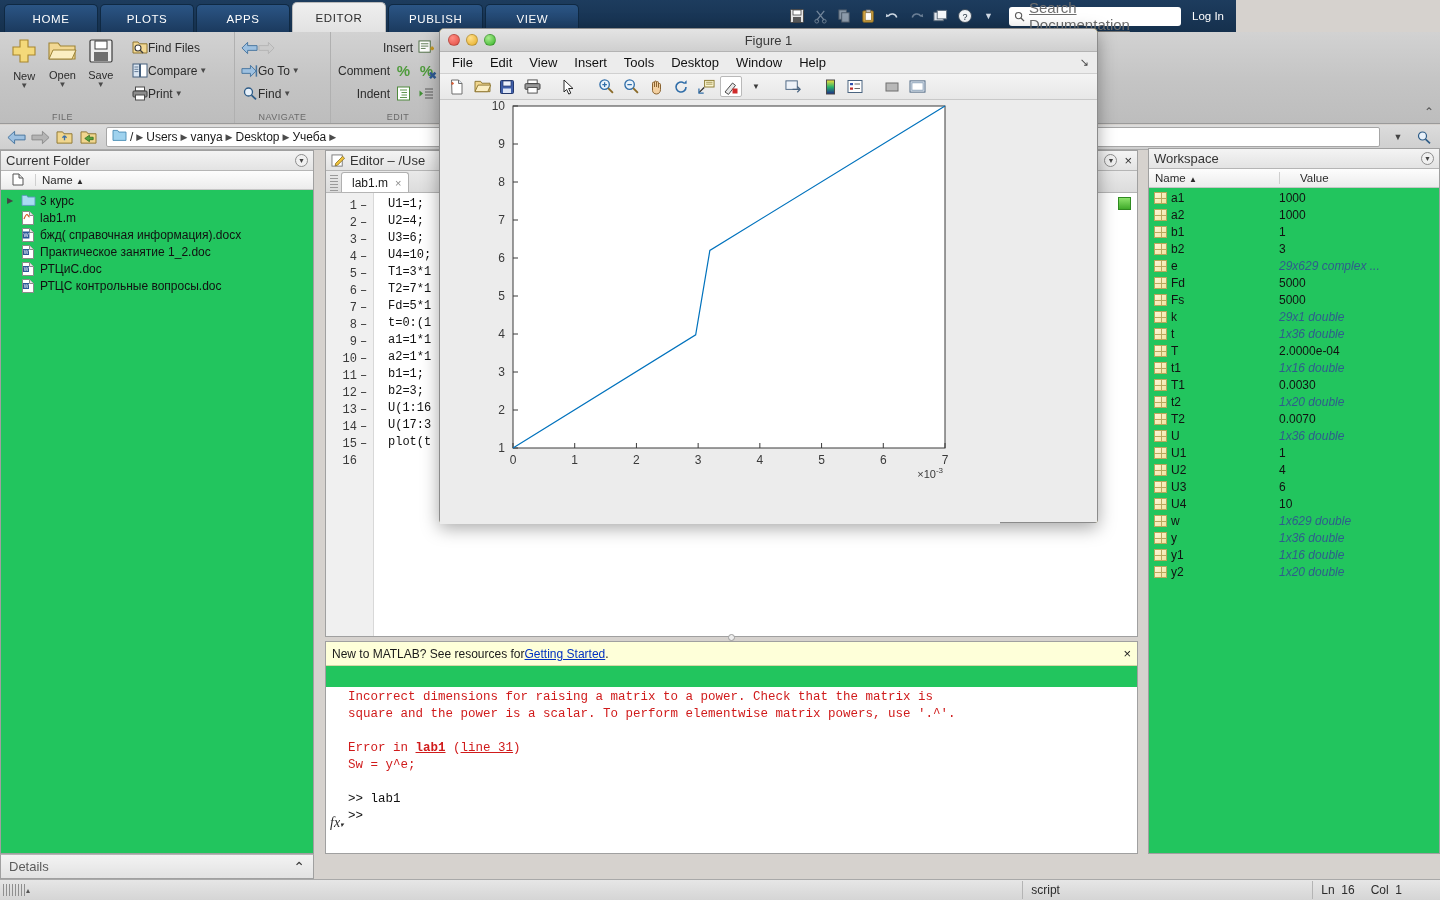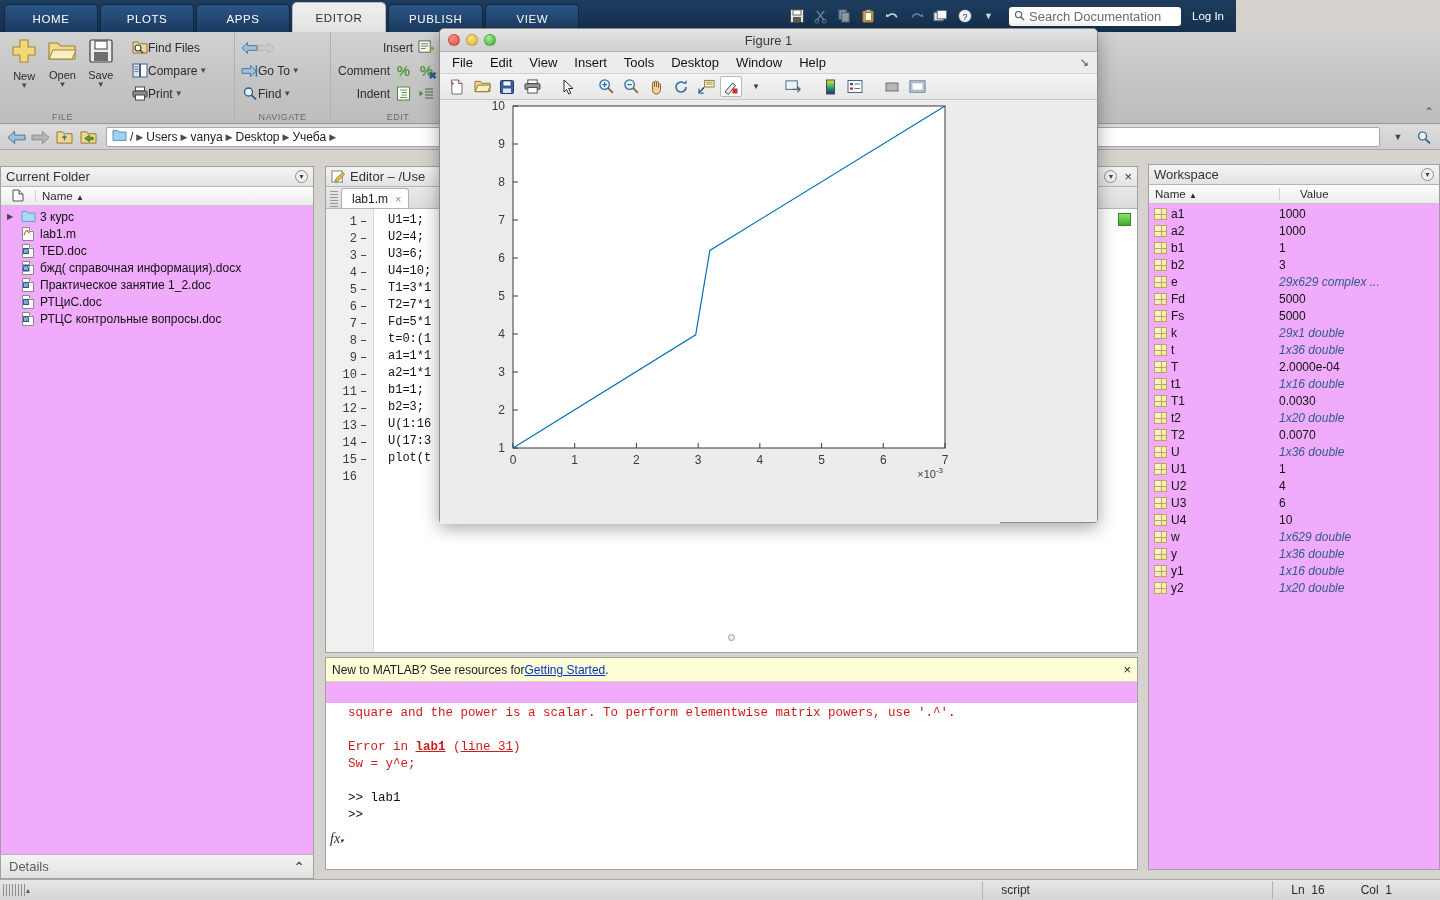--- a/index.html
+++ b/index.html
@@ -33,21 +33,21 @@
     height: 30px;
   }
   .qa {
     position: absolute; right: 0; top: 0; height: 32px;
     display: flex; align-items: center; gap: 5px; padding-right: 8px;
   }
   .qa-ico { width: 19px; height: 19px; display:flex; align-items:center; justify-content:center; }
   .searchdoc {
     width: 172px; height: 19px; background: #fff; border-radius: 3px;
     display: flex; align-items: center; padding: 0 5px; gap: 4px;
-    color: #6d6d6d; font-size: 13px; margin: 0 6px;
+    color: #6d6d6d; font-size: 15px; margin: 0 6px; text-decoration: underline;
   }
   .login { color: #fff; font-size: 11.5px; padding-right: 4px; }
 
   
   .ribbon {
     position: absolute; top: 32px; left: 0; width: 1440px; height: 92px;
     background: linear-gradient(180deg,#d2d2d2 0%, #c4c4c4 55%, #bdbdbd 100%);
     border-bottom: 1px solid #9a9a9a;
     display: flex; align-items: stretch;
   }
@@ -84,21 +84,21 @@
   .navico { width: 20px; height: 20px; display:flex; align-items:center; justify-content:center; font-size:15px; }
   .crumbbox {
     flex: 1; height: 20px; background:#fff; border:1px solid #a6a6a6; border-radius:2px;
     display:flex; align-items:center; gap:3px; padding: 0 5px; font-size: 12px; color:#1a1a1a;
     margin-left: 4px;
   }
   .crumbsep { color:#4b4b4b; font-size: 9px; }
   .addr-right { display:flex; align-items:center; gap:6px; padding-left:4px;}
 
   
-  .panel { position:absolute; background:#f0abfc; border:1px solid #a0a0a0;margin-top:16px; }
+  .panel { position:absolute; background:#22c55e; border:1px solid #a0a0a0; }
   .ptitle {
     height: 20px; background: linear-gradient(180deg,#f4f4f4,#e3e3e3);
     border-bottom:1px solid #b5b5b5; display:flex; align-items:center;
     padding: 0 5px; font-size: 13px; color:#333;
   }
   .ptitle .spacer{flex:1;}
   .pdot { width:13px;height:13px;border-radius:50%; border:1px solid #8d8d8d; background:#f0f0f0;
           display:flex;align-items:center;justify-content:center;font-size:7px;color:#444; }
   .pclose { font-size: 13px; color:#333; margin-left: 7px; }
 
@@ -178,21 +178,21 @@
 
   
   .statusbar {
     position:absolute; left:0; top:879px; width:1440px; height:21px;
     background: linear-gradient(180deg,#e6e6e6,#d5d5d5); border-top:1px solid #a9a9a9;
     display:flex; align-items:center; font-size:12px; color:#2b2b2b;
   }
   .grip { width:22px; height:12px; margin-left:3px;
           background: repeating-linear-gradient(90deg,#8f8f8f 0 1px, transparent 1px 3px); }
   .sb-flex { flex:1; }
-  .sb-cell { border-left:1px solid #b4b4b4; height:18px; display:flex; align-items:center; padding:0 18px; }
+  .sb-cell { border-left:1px solid #b4b4b4; height:18px; display:flex; align-items:center; padding:0 8px; }
   #sb-script { width:290px; }
 
   
   #fig {
     position:absolute; left:439px; top:28px; width:659px; height:495px;
     background:#fde047; border:1px solid #8b8b8b; border-radius:5px 5px 3px 3px;
     box-shadow: 0 5px 18px rgba(0,0,0,.35);
   }
   .fig-tbar {
     height:23px; background: linear-gradient(180deg,#e4e4e4,#cfcfcf);
@@ -566,32 +566,20 @@
             </svg>
         </span>
         <span>lab1.m</span>
       </div>
       <div class="filerow">
         <span class="arrow"></span>
         <span class="fi">
           <svg width="14" height="14" viewBox="0 0 14 14">
               <path d="M1.5 0.5h7l4 4v9h-11z" fill="#fff" stroke="#8a8a8a"></path>
               <path d="M8.5.5v4h4" fill="#e4e4e4" stroke="#8a8a8a"></path>
-              <rect x="2" y="4" width="6" height="6" fill="#2b5797"></rect>
-              <text x="5" y="9" font-size="5" fill="#fff" text-anchor="middle" font-family="Liberation Sans">W</text>
-            </svg>
-        </span>
-        <span>TED.doc</span>
-      </div>
-      <div class="filerow">
-        <span class="arrow"></span>
-        <span class="fi">
-          <svg width="14" height="14" viewBox="0 0 14 14">
-              <path d="M1.5 0.5h7l4 4v9h-11z" fill="#fff" stroke="#8a8a8a"></path>
-              <path d="M8.5.5v4h4" fill="#e4e4e4" stroke="#8a8a8a"></path>
               <rect x="1.8" y="3.5" width="6.6" height="7" fill="#2b5797"></rect>
               <text x="5.1" y="9.2" font-size="5.4" fill="#fff" text-anchor="middle" font-family="Liberation Sans">W</text>
             </svg>
         </span>
         <span> бжд( справочная информация).docx</span>
       </div>
       <div class="filerow">
         <span class="arrow"></span>
         <span class="fi">
           <svg width="14" height="14" viewBox="0 0 14 14">
@@ -933,20 +921,21 @@
       <a href="#">Getting Started</a>
       <span>.</span>
       <span class="spacer"></span>
       <span style="font-size:13px;color:#1a1a1a;">×</span>
     </div>
     <div class="cwbody">
       <div class="fxcol">
         <span class="fxmark">fx<small>▾</small></span>
       </div>
       <div class="cwlines">
+        <div class="cwline err">Incorrect dimensions for raising a matrix to a power. Check that the matrix is</div>
         <div class="cwline err">square and the power is a scalar. To perform elementwise matrix powers, use '.^'.</div>
         <div class="cwline err"></div>
         <div class="cwline err">Error in <span class="b u">lab1</span> (<span class="u">line 31</span>)</div>
         <div class="cwline err">Sw = y^e;</div>
         <div class="cwline"></div>
         <div class="cwline">&gt;&gt; lab1</div>
         <div class="cwline">&gt;&gt;</div>
       </div>
     </div>
   </div>

